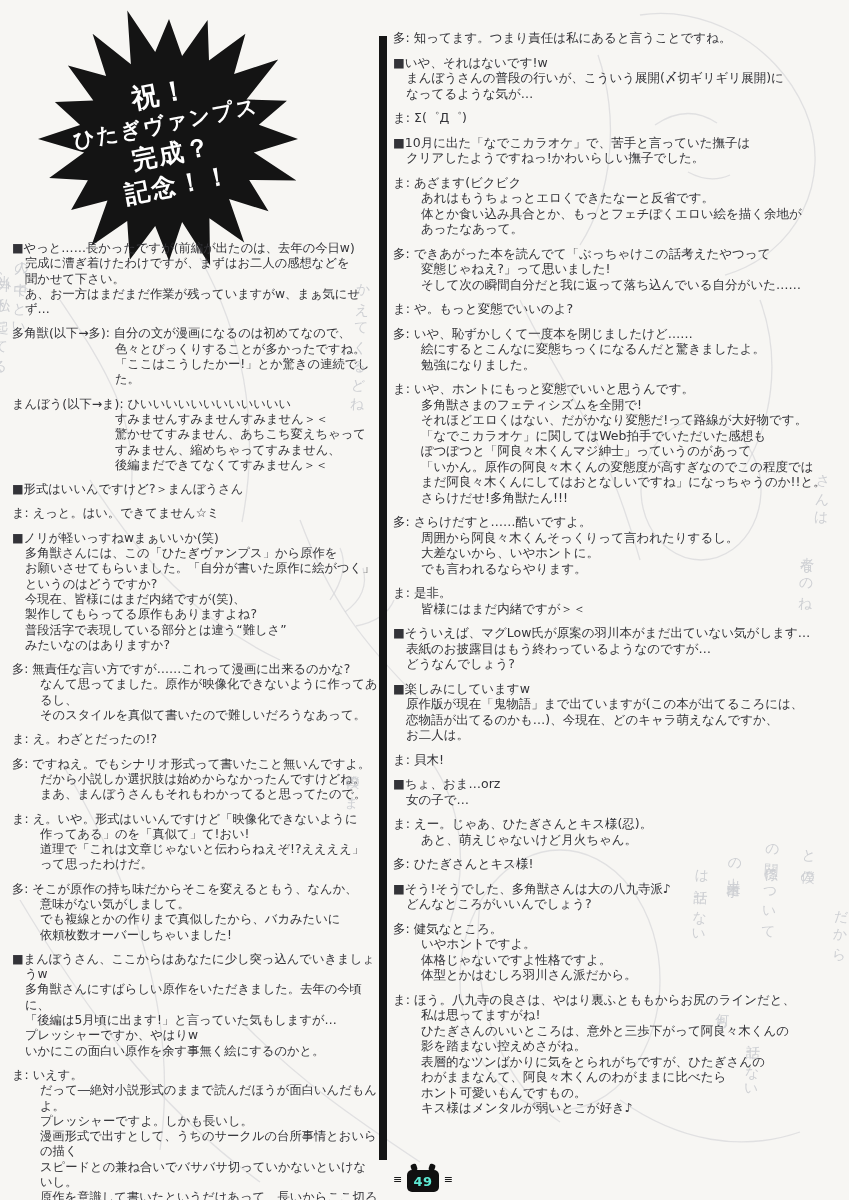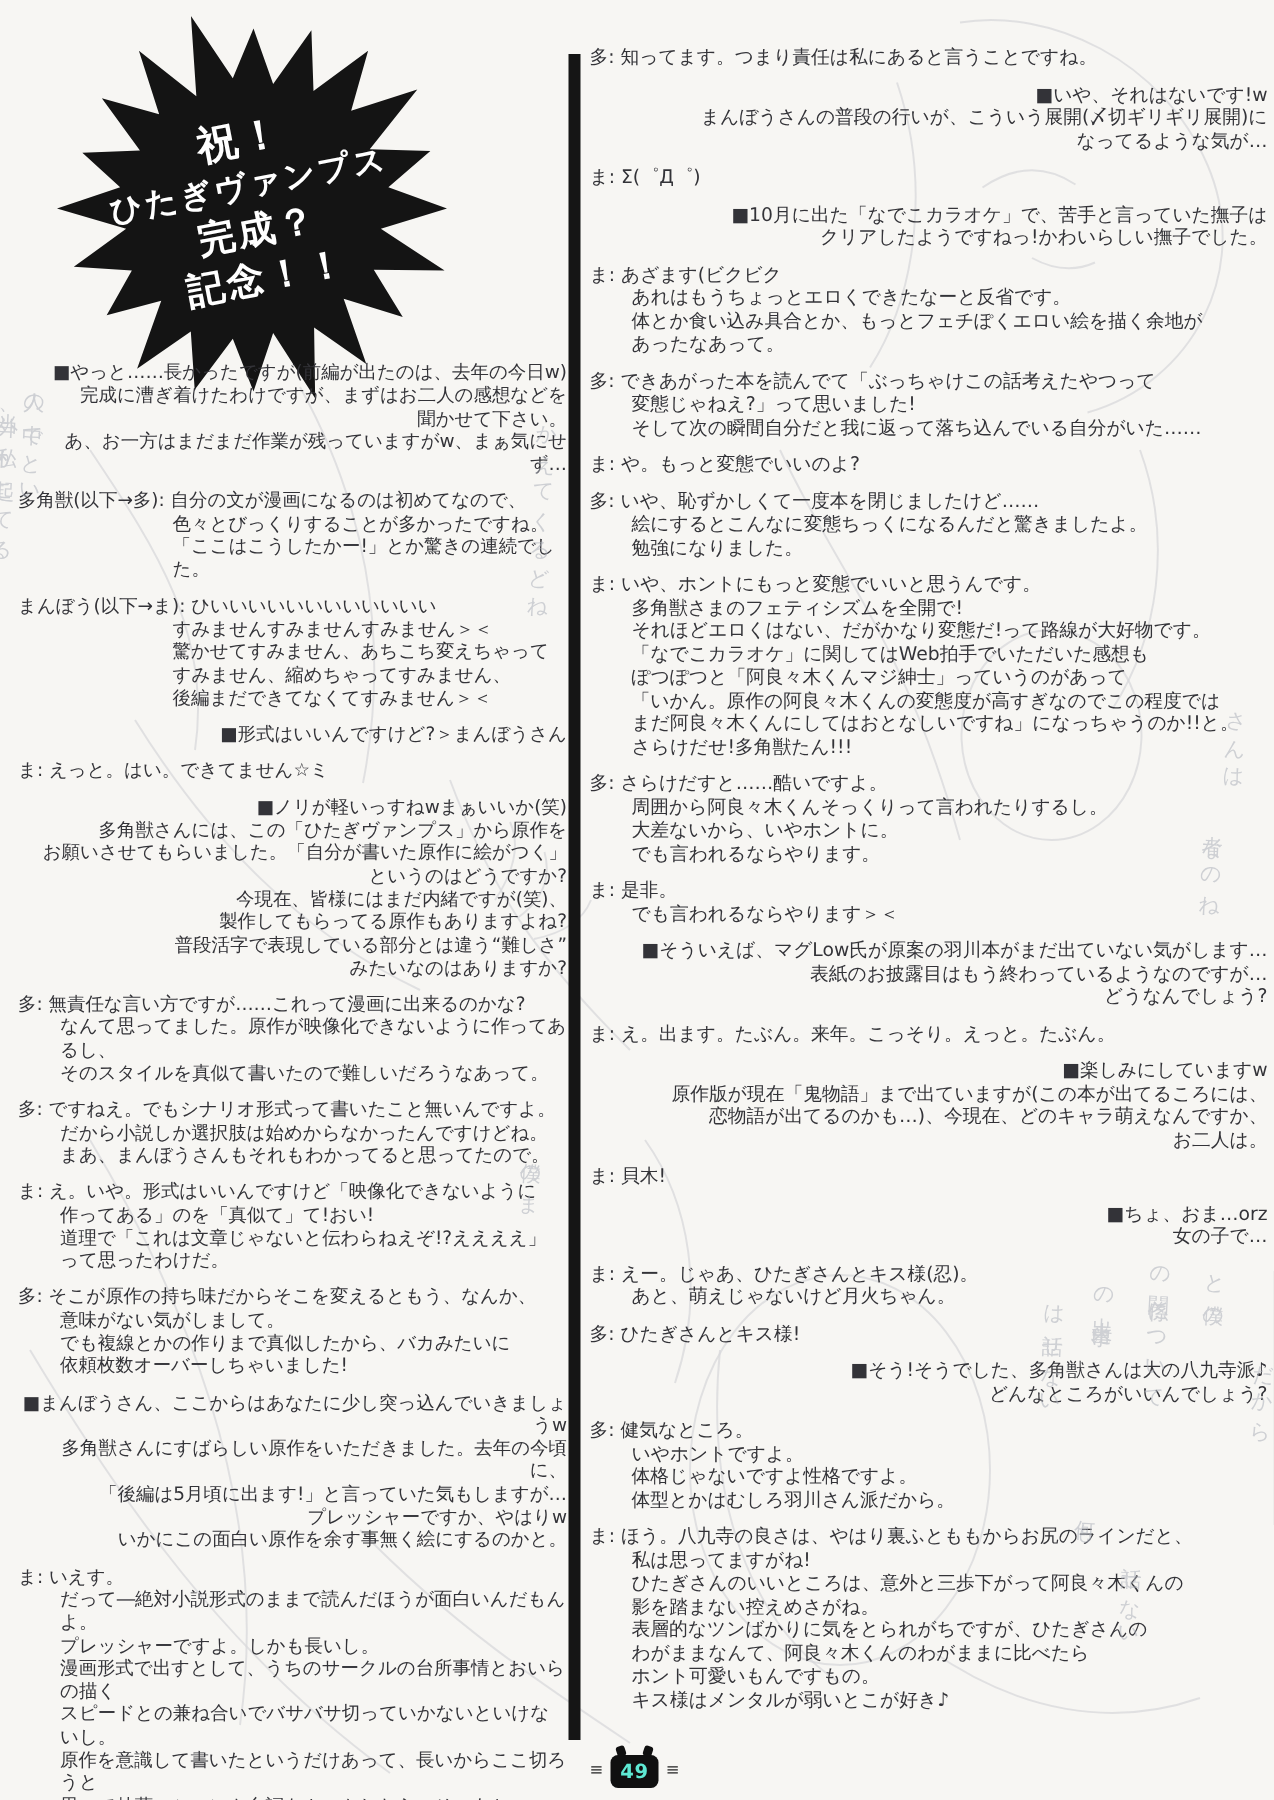--- a/index.html
+++ b/index.html
@@ -34,21 +34,21 @@
   .burst-text .l3 { font-size:25px; }
 
   
   .divider { position:absolute; left:379px; top:36px; width:8px; height:1124px; background:#151515; }
 
   
   .col { position:absolute; color:#333338; }
   .col-left  { left:12px;  top:241px; width:366px; font-size:12.3px; line-height:15.3px; }
   .col-right { left:393px; top:30px;  width:452px; font-size:12.5px; line-height:15.5px; }
   .block { white-space:pre-line; margin-bottom:9px; }
-  .block.q    { padding-left:13px;  text-indent:-13px;text-align:right; }
+  .block.q    { padding-left:13px;  text-indent:-13px; }
   .block.a    { padding-left:28px;  text-indent:-28px; }
   .block.deep { padding-left:103px; text-indent:-103px; }
 
   
   .pagenum {
     position:absolute; left:407px; top:1170px; width:32px; height:22px;
     background:#101010; border-radius:5px;
     display:flex; align-items:center; justify-content:center;
   }
   .pagenum .num { color:#5eead4; font-weight:bold; font-size:13px; letter-spacing:.5px; }
@@ -119,20 +119,21 @@
 多角獣さんには、この「ひたぎヴァンプス」から原作を
 お願いさせてもらいました。「自分が書いた原作に絵がつく」
 というのはどうですか?
 今現在、皆様にはまだ内緒ですが(笑)、
 製作してもらってる原作もありますよね?
 普段活字で表現している部分とは違う“難しさ”
 みたいなのはありますか?</div>
       <div class="block a">多: 無責任な言い方ですが……これって漫画に出来るのかな?
 なんて思ってました。原作が映像化できないように作ってあるし、
 そのスタイルを真似て書いたので難しいだろうなあって。</div>
+      <div class="block a">ま: え。わざとだったの!?</div>
       <div class="block a">多: ですねえ。でもシナリオ形式って書いたこと無いんですよ。
 だから小説しか選択肢は始めからなかったんですけどね。
 まあ、まんぼうさんもそれもわかってると思ってたので。</div>
       <div class="block a">ま: え。いや。形式はいいんですけど「映像化できないように
 作ってある」のを「真似て」て!おい!
 道理で「これは文章じゃないと伝わらねえぞ!?ええええ」
 って思ったわけだ。</div>
       <div class="block a">多: そこが原作の持ち味だからそこを変えるともう、なんか、
 意味がない気がしまして。
 でも複線とかの作りまで真似したから、バカみたいに
@@ -179,25 +180,24 @@
 「なでこカラオケ」に関してはWeb拍手でいただいた感想も
 ぽつぽつと「阿良々木くんマジ紳士」っていうのがあって
 「いかん。原作の阿良々木くんの変態度が高すぎなのでこの程度では
 まだ阿良々木くんにしてはおとなしいですね」になっちゃうのか!!と。
 さらけだせ!多角獣たん!!!</div>
       <div class="block a">多: さらけだすと……酷いですよ。
 周囲から阿良々木くんそっくりって言われたりするし。
 大差ないから、いやホントに。
 でも言われるならやります。</div>
       <div class="block a">ま: 是非。
-でも言われるならやります＞＜</div>
+皆様にはまだ内緒ですが＞＜</div>
       <div class="block q">■そういえば、マグLow氏が原案の羽川本がまだ出ていない気がします…
 表紙のお披露目はもう終わっているようなのですが…
 どうなんでしょう?</div>
-      <div class="block a">ま: え。出ます。たぶん。来年。こっそり。えっと。たぶん。</div>
       <div class="block q">■楽しみにしていますw
 原作版が現在「鬼物語」まで出ていますが(この本が出てるころには、
 恋物語が出てるのかも…)、今現在、どのキャラ萌えなんですか、
 お二人は。</div>
       <div class="block a">ま: 貝木!</div>
       <div class="block q">■ちょ、おま…orz
 女の子で…</div>
       <div class="block a">ま: えー。じゃあ、ひたぎさんとキス様(忍)。
 あと、萌えじゃないけど月火ちゃん。</div>
       <div class="block a">多: ひたぎさんとキス様!</div>

